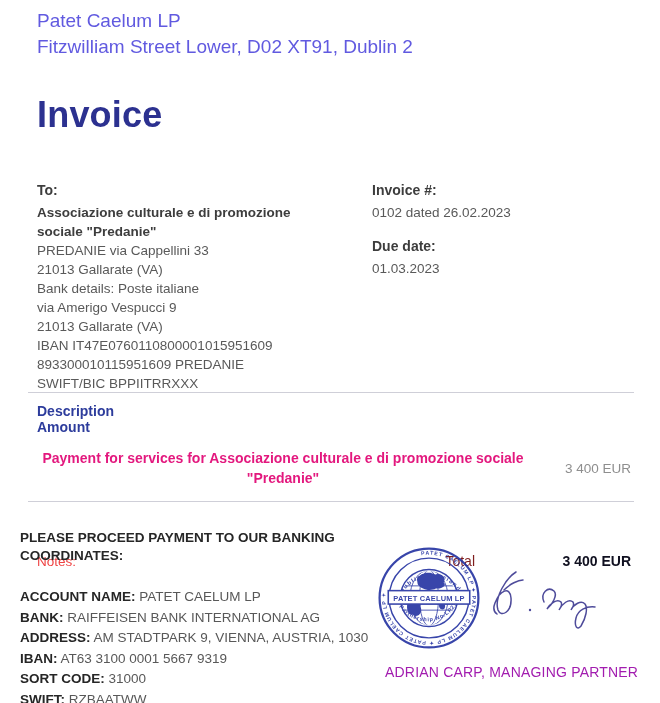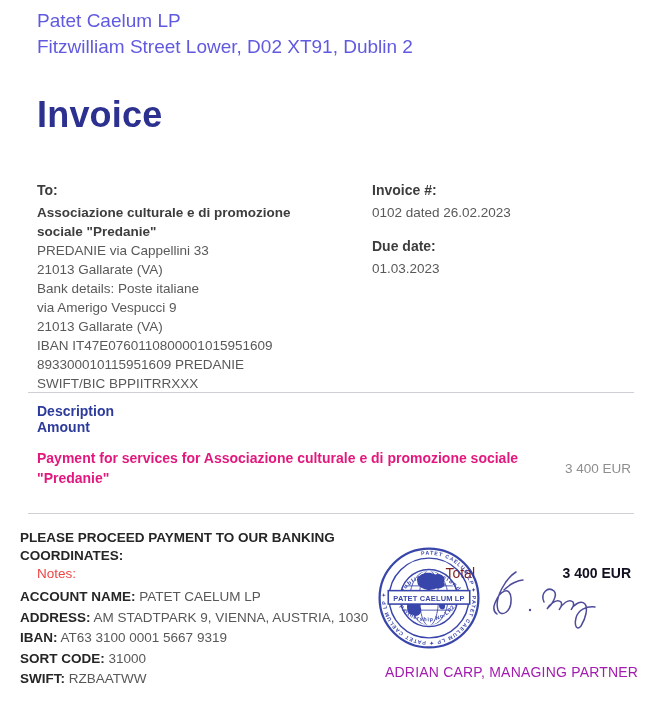--- a/index.html
+++ b/index.html
@@ -24,21 +24,21 @@
   .block-label{font-size:14px;font-weight:700;color:#3d3d3d;line-height:19px;margin-bottom:3px;}
   .bold-line{font-size:13.5px;font-weight:700;color:#3d3d3d;line-height:19px;}
   .addr-line{font-size:13.5px;color:#595959;line-height:19px;}
   .meta-value{font-size:13.5px;color:#595959;line-height:19px;margin-top:2px;}
   .meta-gap{height:15px;}
 
   
   .inv-table{left:28px;top:392px;width:606px;border-top:1px solid #cfcfd8;}
   .tbl-head{display:flex;justify-content:space-between;padding:10px 3px 0 9px;flex-direction:column;}
   .tbl-head .hd{font-size:14px;font-weight:700;color:#2d3c9c;}
-  .tbl-row{display:flex;justify-content:space-between;align-items:center;padding:13px 3px 25px 9px;border-bottom:1px solid #cfcfd8;}
+  .tbl-row{display:flex;justify-content:space-between;align-items:center;padding:13px 3px 13px 9px;border-bottom:1px solid #cfcfd8;text-align:center;}
   .row-desc{max-width:492px;font-size:14px;font-weight:700;color:#e3187e;line-height:20px;}
   .row-amount{font-size:13.5px;color:#8e8e8e;white-space:nowrap;}
   .tbl-foot{display:flex;align-items:baseline;padding:12px 3px 0 9px;}
   .notes{font-size:13.5px;color:#ef4444;flex:1;margin-top:40px;}
   .total-label{font-size:14px;color:#7f1d1d;font-weight:400;}
   .total-value{width:156px;text-align:right;font-size:14px;font-weight:700;color:#101020;}
 
   
   .banking{left:20px;top:529px;width:370px;}
   .bank-heading{font-size:13.5px;font-weight:700;color:#262626;line-height:18px;margin-bottom:22px;}
@@ -97,20 +97,24 @@
     <div class="total-label">Total</div>
     <div class="total-value">3 400 EUR</div>
   </div>
 </div>
 
 <div class="abs banking">
   <div class="bank-heading">PLEASE PROCEED PAYMENT TO OUR BANKING COORDINATES:</div>
   <div class="bank-row">
     <b>ACCOUNT NAME:</b>
     <span>PATET CAELUM LP</span>
+  </div>
+  <div class="bank-row">
+    <b>BANK:</b>
+    <span>RAIFFEISEN BANK INTERNATIONAL AG</span>
   </div>
   <div class="bank-row">
     <b>ADDRESS:</b>
     <span>AM STADTPARK 9, VIENNA, AUSTRIA, 1030</span>
   </div>
   <div class="bank-row">
     <b>IBAN:</b>
     <span>AT63 3100 0001 5667 9319</span>
   </div>
   <div class="bank-row">

